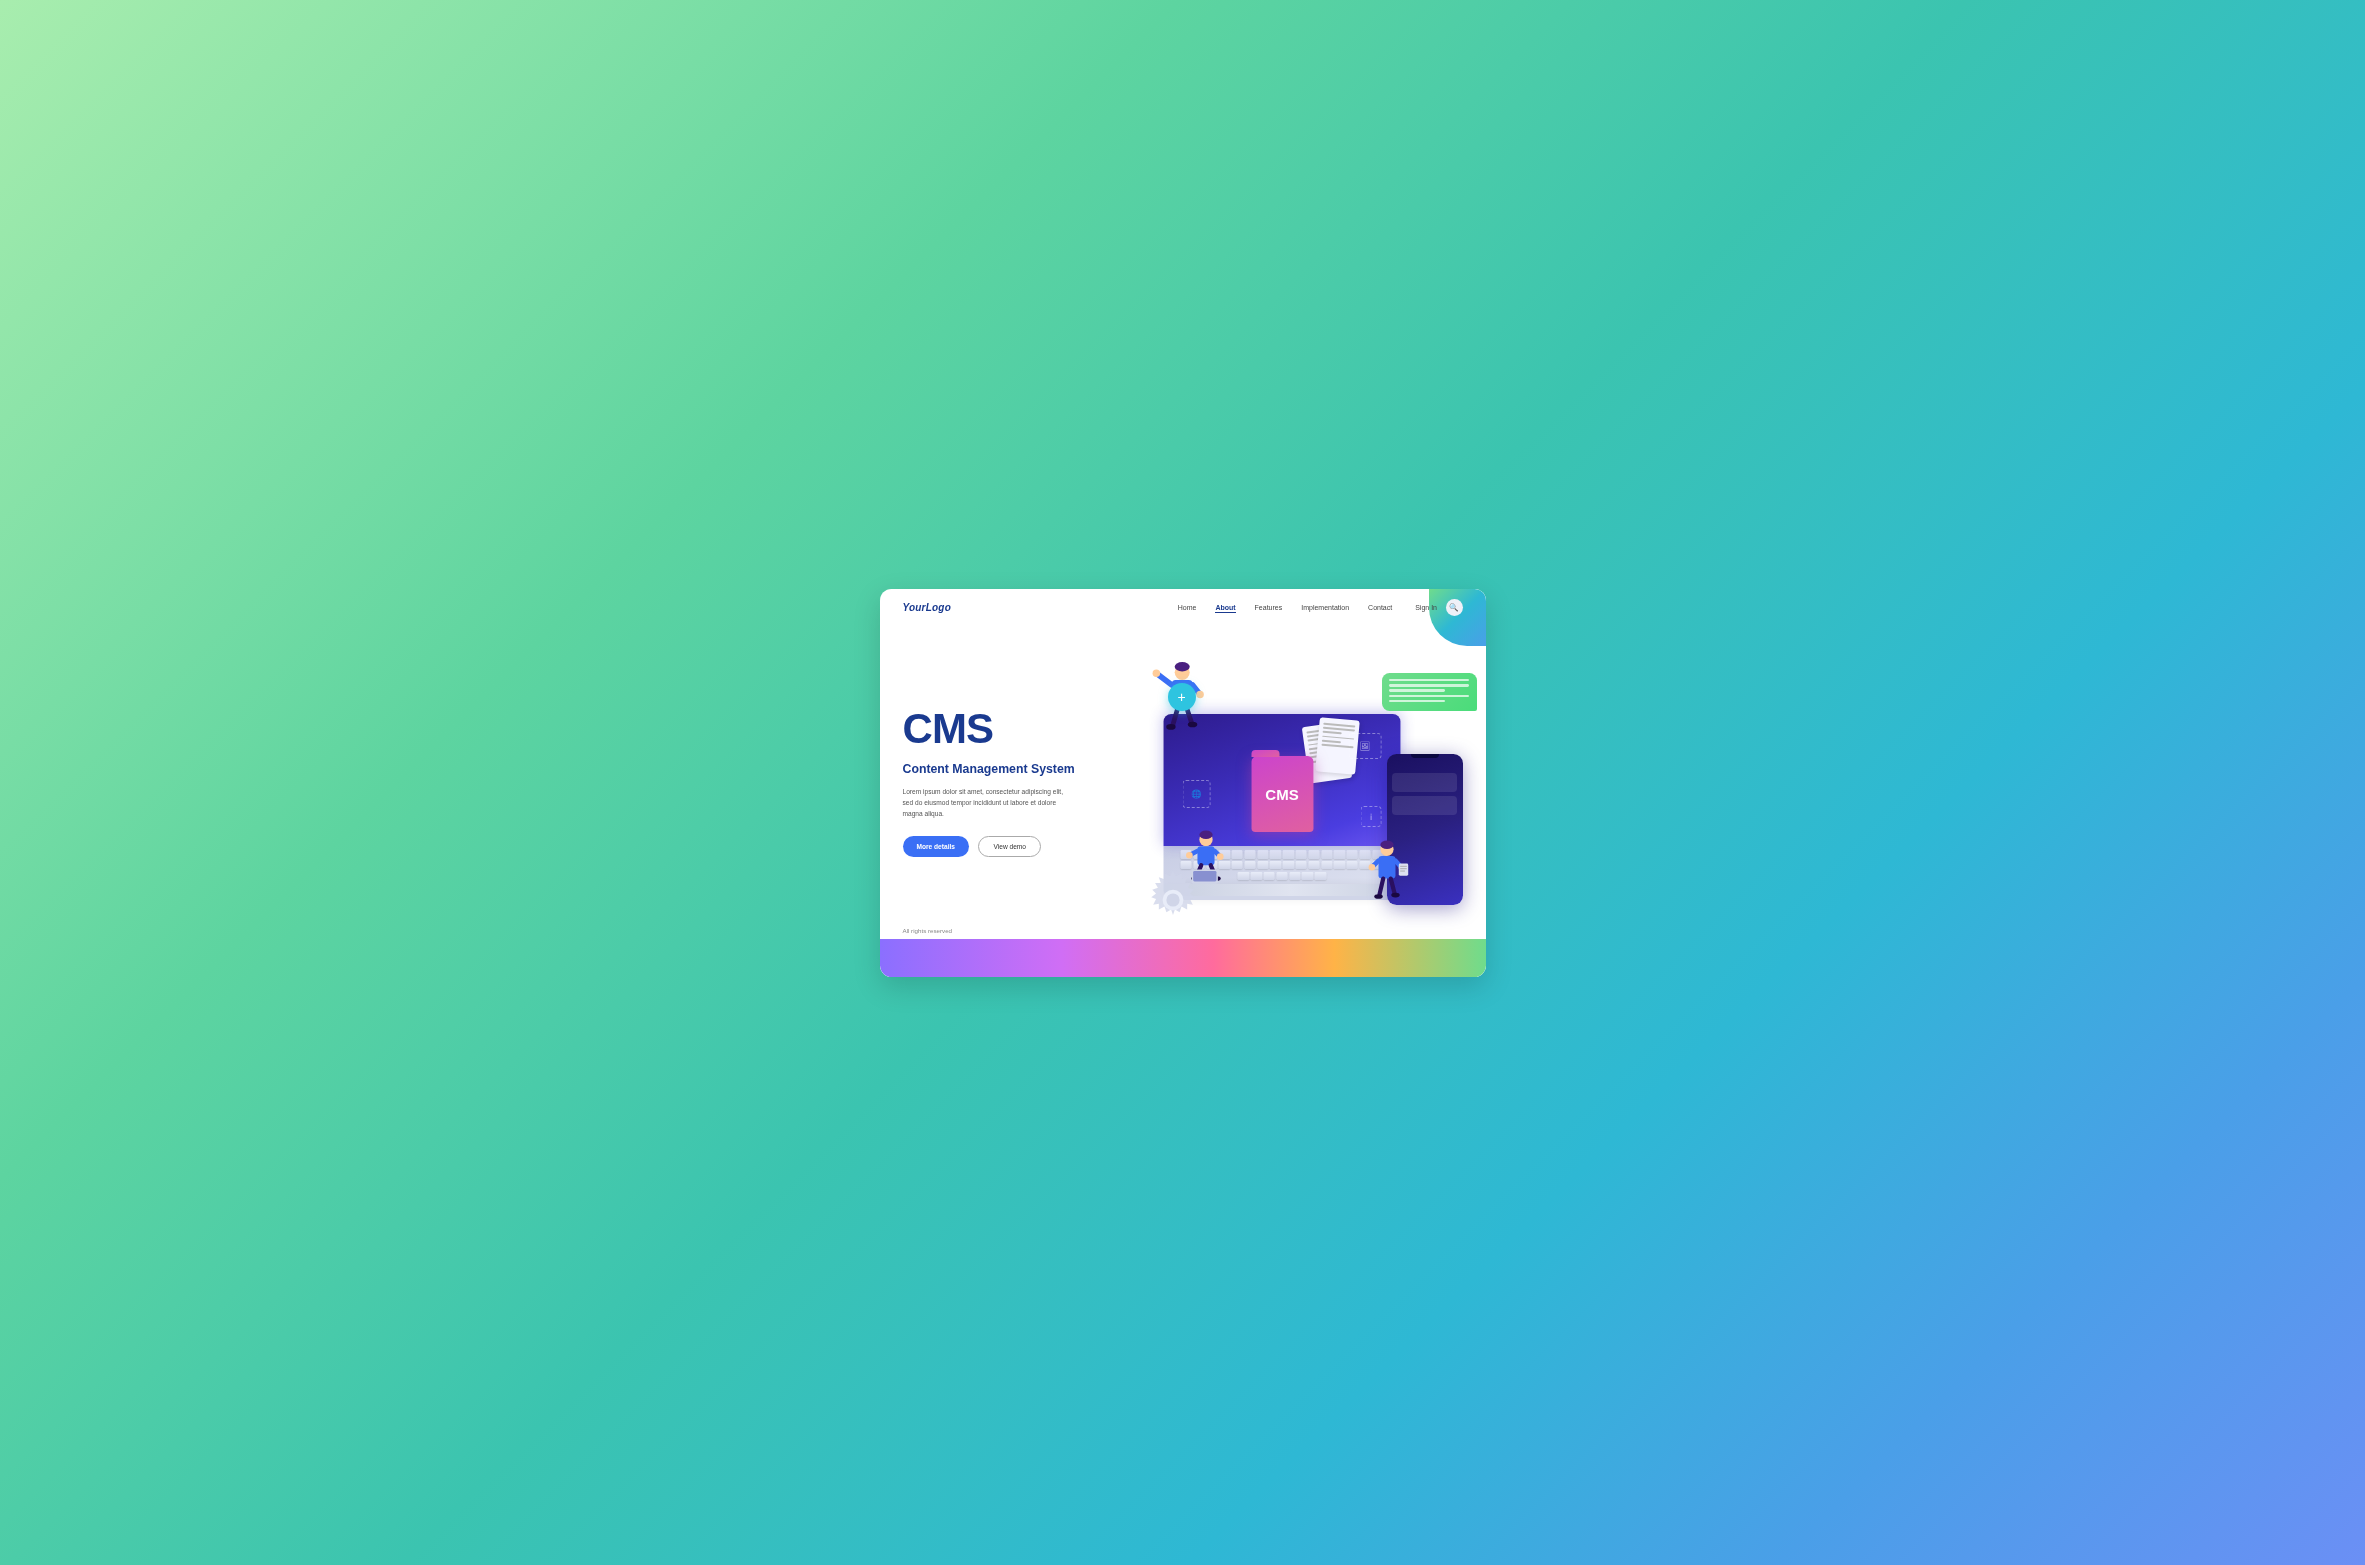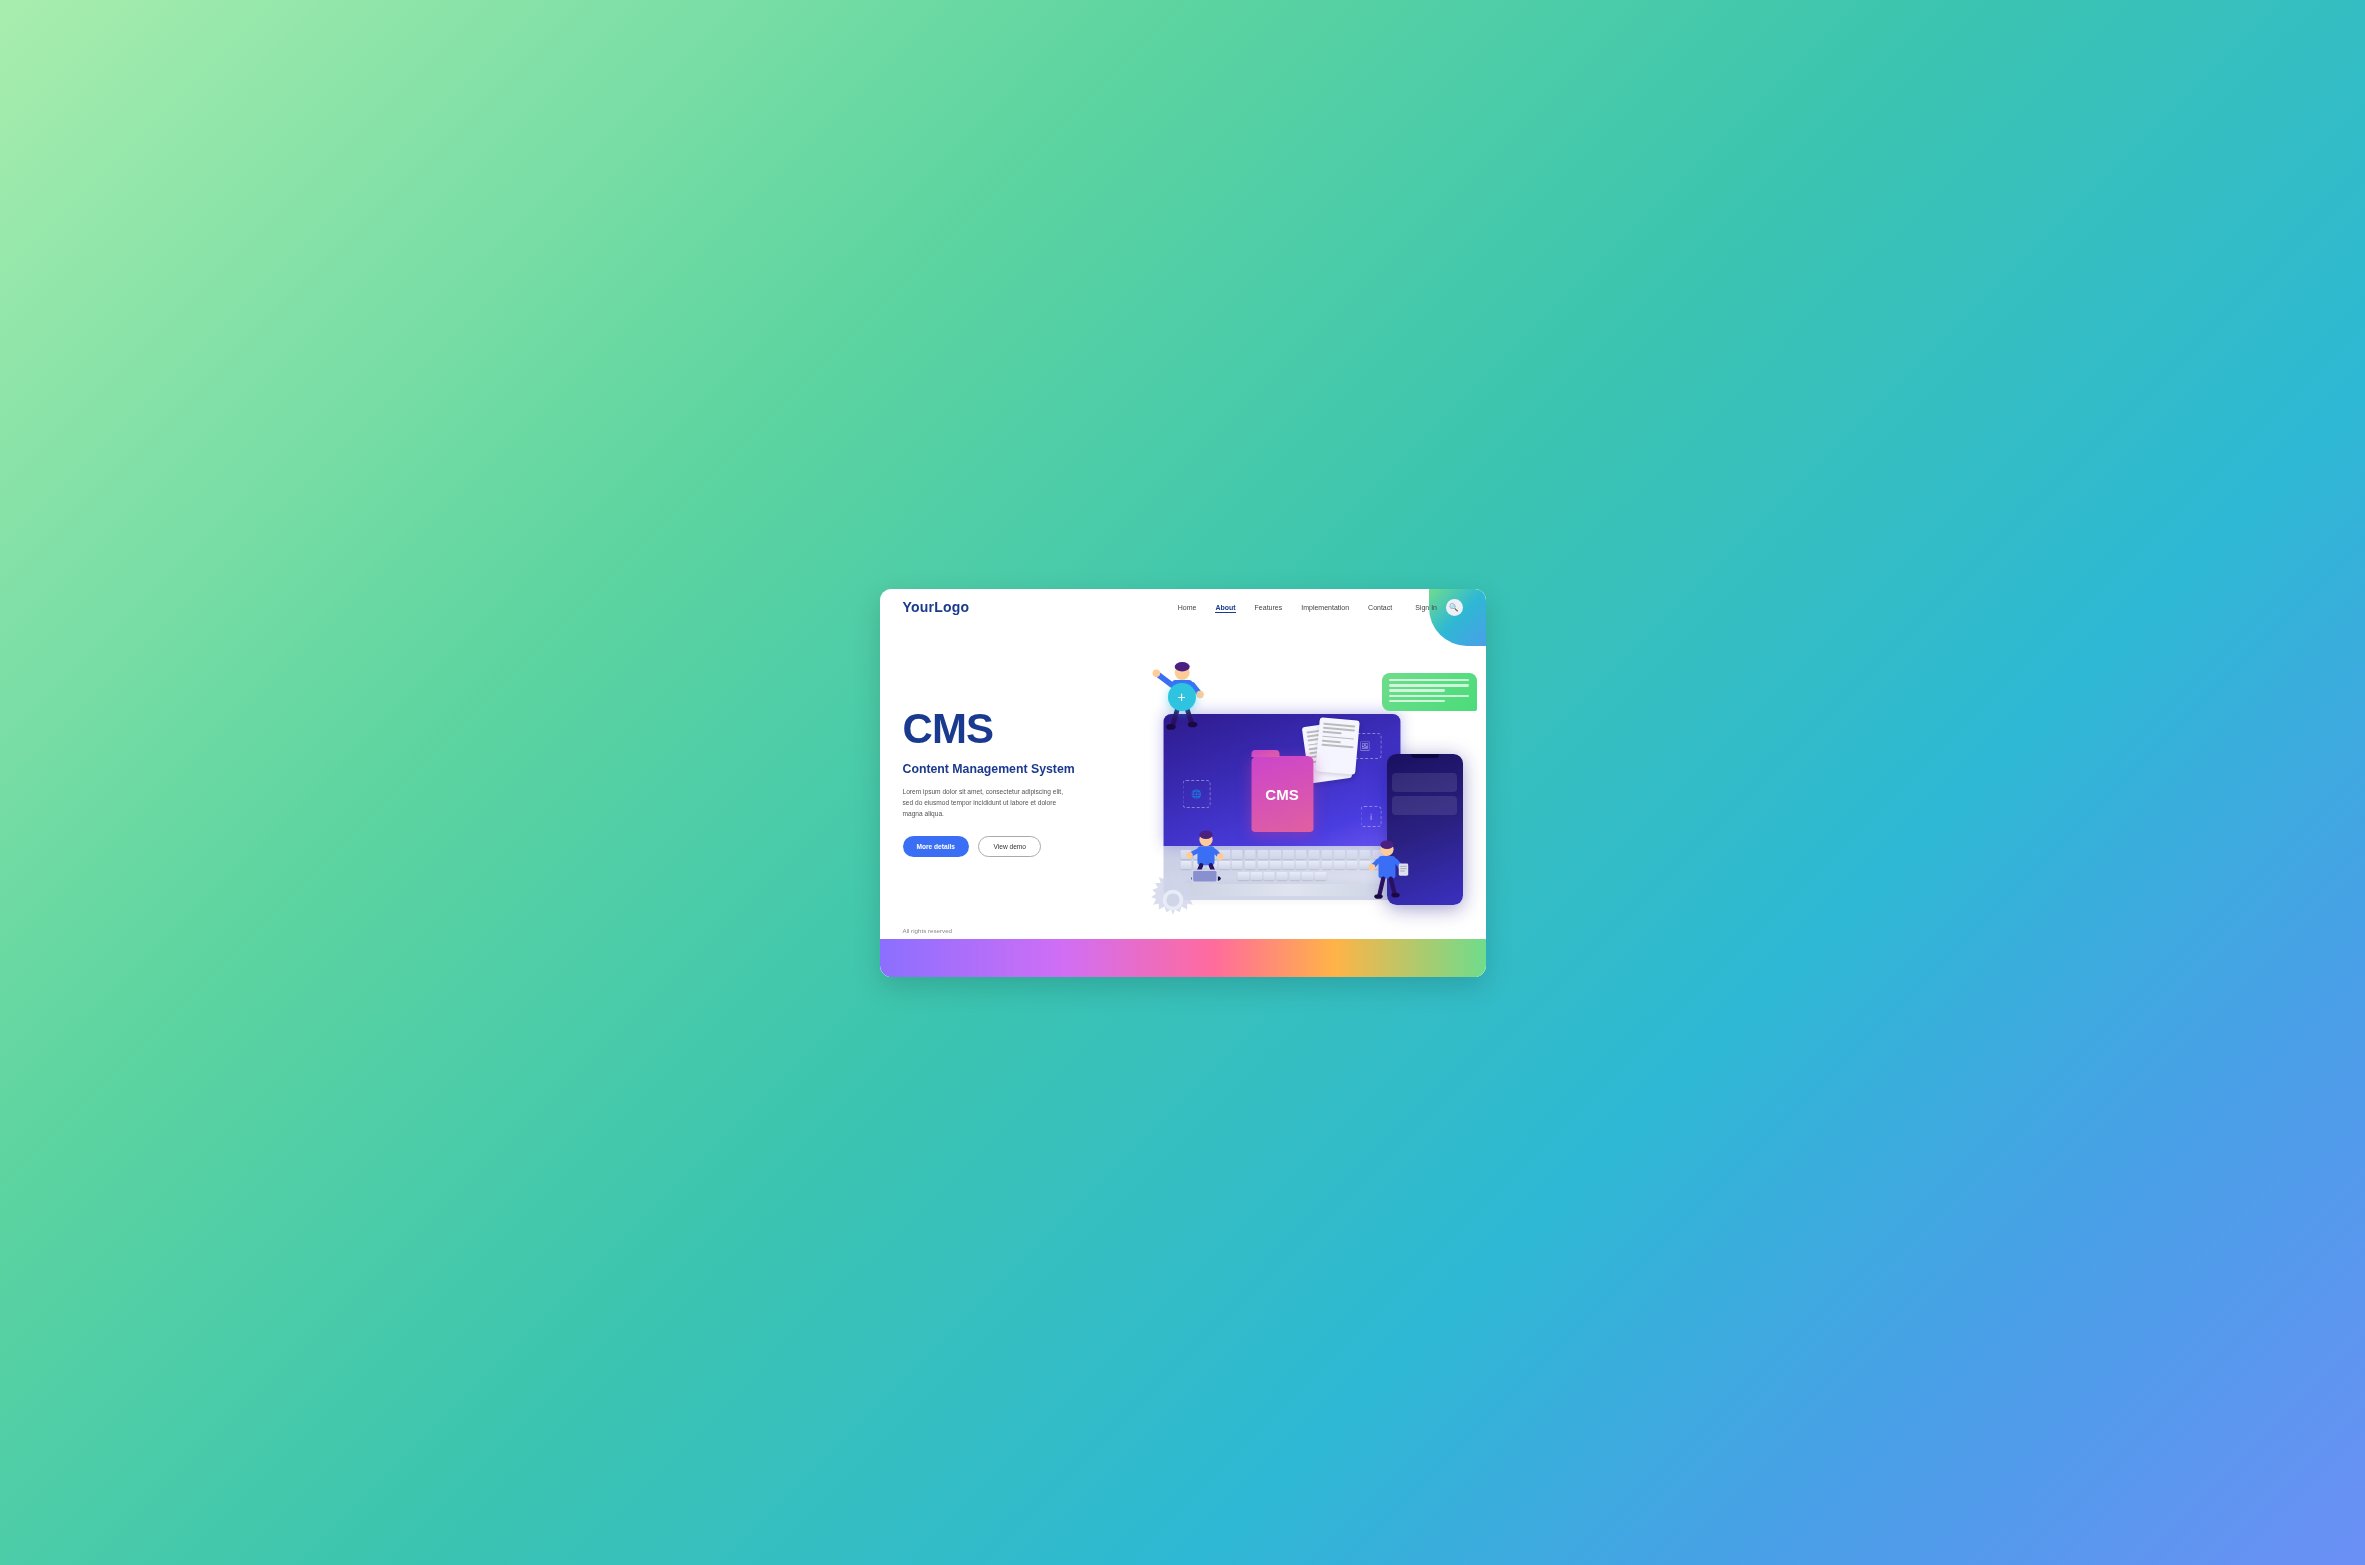--- a/index.html
+++ b/index.html
@@ -46,24 +46,25 @@
     nav {
       position: relative;
       z-index: 10;
       display: flex;
       align-items: center;
       padding: 10.4px 23px;
       background: transparent;
     }
     .logo {
       font-weight: 800;
-      font-size: 14px;
+      font-size: 10px;
       color: #1a3a8f;
       letter-spacing: 0.2px;
       margin-right: auto;
+      font-style: italic;
     }
     .nav-links {
       display: flex;
       gap: 19px;
       list-style: none;
       margin-right: 23px;
     }
     .nav-links li a {
       text-decoration: none;
       color: #444;

